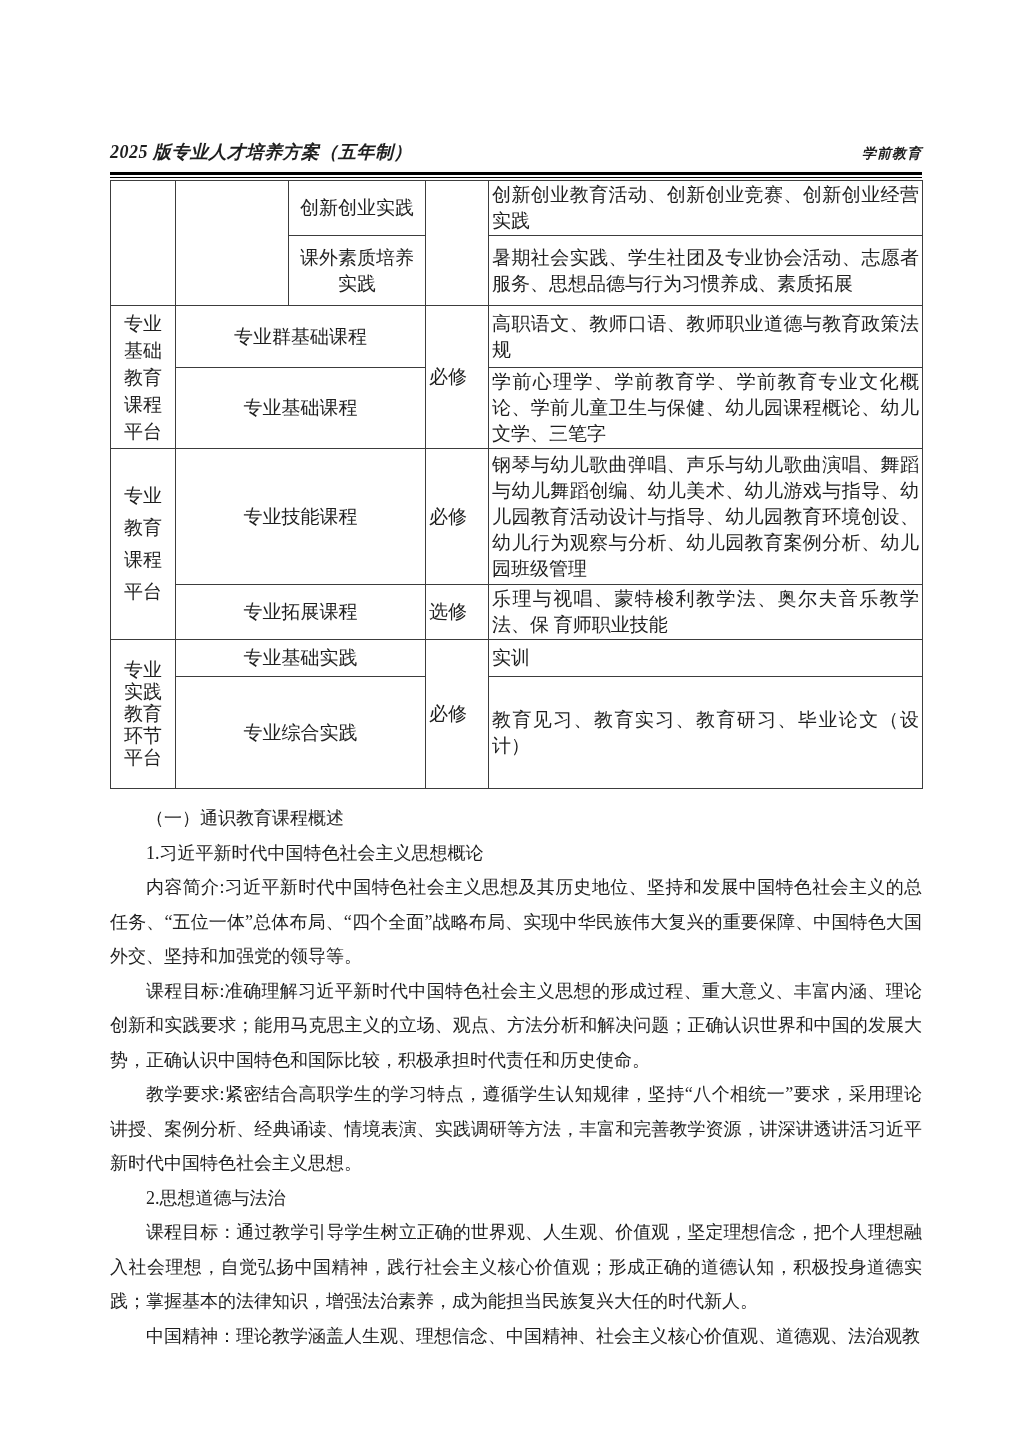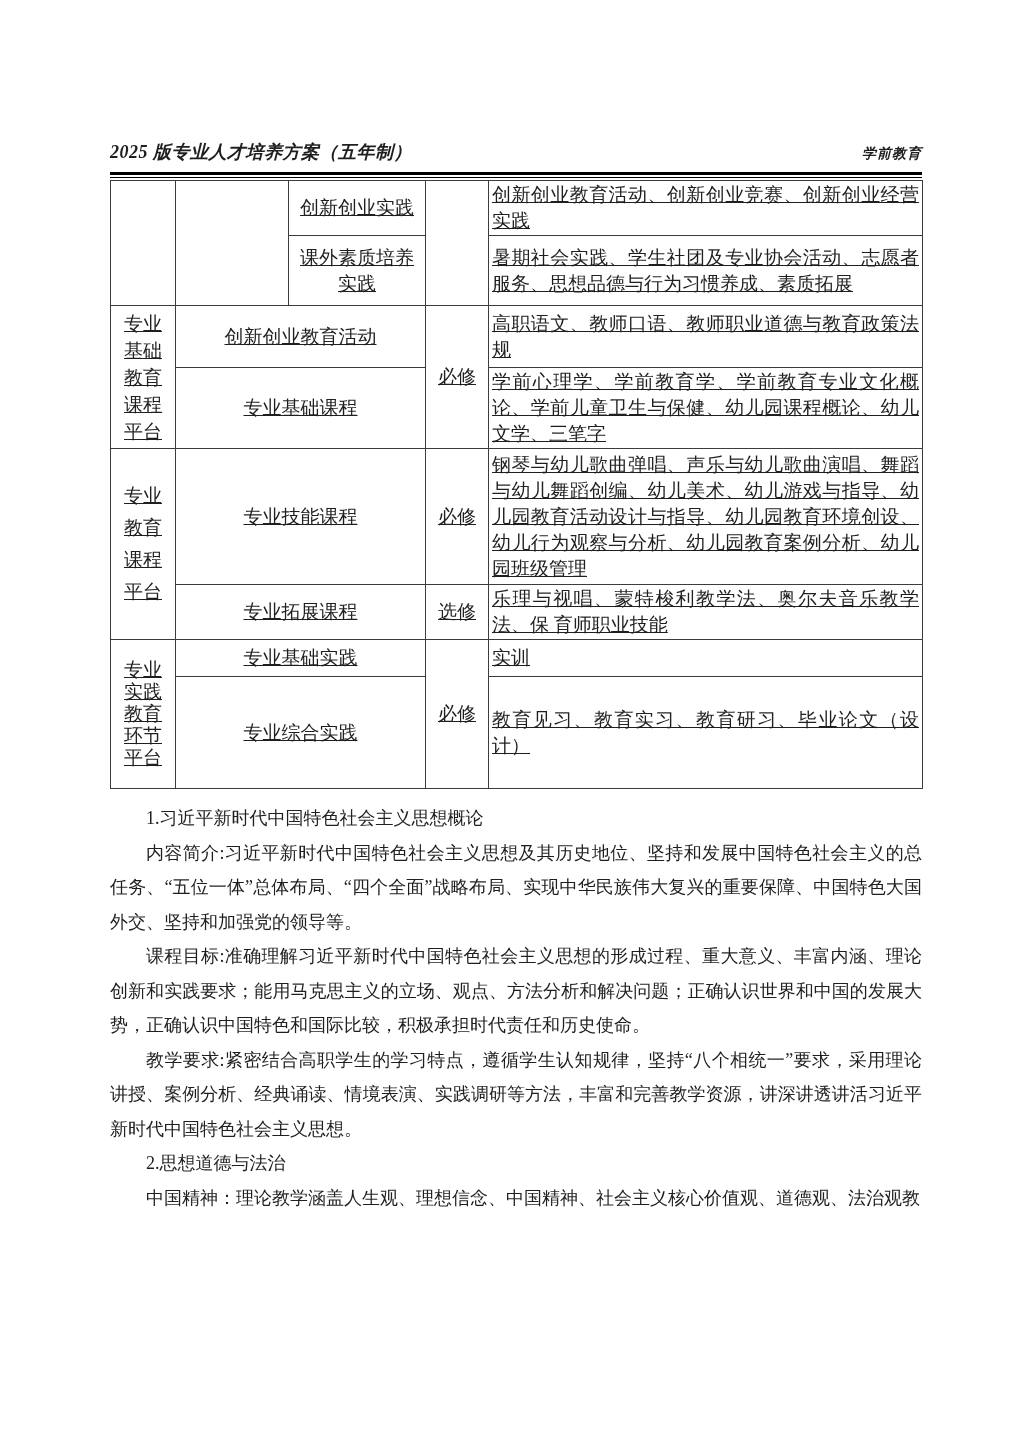--- a/index.html
+++ b/index.html
@@ -24,31 +24,31 @@
   .double-rule{
     margin:7px 102px 0 110px;
     height:2px;
     border-top:3px solid #000;
     border-bottom:1px solid #000;
   }
 
   
   table.curriculum{
     border-collapse:collapse;table-layout:fixed;
-    width:812px;margin:2px 0 12px 110px;text-decoration:underline;
+    width:812px;margin:2px 0 12px 110px;
   }
   table.curriculum td{
     border:1px solid #3c3c3c;
     vertical-align:middle;
     font-size:19px;
     padding:1px 3px;
     overflow:hidden;
   }
   td.type{text-align:center;}
-  td.mode{text-align:center;}
+  td.mode{text-align:left;}
   td.platform{
     text-align:center;white-space:pre-line;padding:0;
   }
   td.platform.p1{line-height:27px;}
   td.platform.p2{line-height:32px;}
   td.platform.p3{line-height:22px;}
   td.courses{
     text-align:justify;text-justify:inter-character;
     font-size:18.5px;line-height:26px;padding:2px 5px;
   }
@@ -94,21 +94,21 @@
         <td class="type">课外素质培养实践</td>
         <td class="courses">暑期社会实践、学生社团及专业协会活动、志愿者服务、思想品德与行为习惯养成、素质拓展</td>
       </tr>
 
       <tr class="r3">
         <td rowspan="2" class="platform p1">专业
 基础
 教育
 课程
 平台</td>
-        <td colspan="2" class="type">创新创业教育活动</td>
+        <td colspan="2" class="type">专业群基础课程</td>
         <td rowspan="2" class="mode">必修</td>
         <td class="courses">高职语文、教师口语、教师职业道德与教育政策法规</td>
       </tr>
       <tr class="r4">
         <td colspan="2" class="type">专业基础课程</td>
         <td class="courses">学前心理学、学前教育学、学前教育专业文化概论、学前儿童卫生与保健、幼儿园课程概论、幼儿文学、三笔字</td>
       </tr>
 
       <tr class="r5">
         <td rowspan="2" class="platform p2">专业
@@ -136,21 +136,23 @@
         <td class="courses">实训</td>
       </tr>
       <tr class="r8">
         <td colspan="2" class="type">专业综合实践</td>
         <td class="courses">教育见习、教育实习、教育研习、毕业论文（设计）</td>
       </tr>
     </tbody>
   </table>
 
   <div class="content">
+    <p>（一）通识教育课程概述</p>
     <p>1.习近平新时代中国特色社会主义思想概论</p>
     <p>内容简介:习近平新时代中国特色社会主义思想及其历史地位、坚持和发展中国特色社会主义的总任务、“五位一体”总体布局、“四个全面”战略布局、实现中华民族伟大复兴的重要保障、中国特色大国外交、坚持和加强党的领导等。</p>
     <p>课程目标:准确理解习近平新时代中国特色社会主义思想的形成过程、重大意义、丰富内涵、理论创新和实践要求；能用马克思主义的立场、观点、方法分析和解决问题；正确认识世界和中国的发展大势，正确认识中国特色和国际比较，积极承担时代责任和历史使命。</p>
     <p>教学要求:紧密结合高职学生的学习特点，遵循学生认知规律，坚持“八个相统一”要求，采用理论讲授、案例分析、经典诵读、情境表演、实践调研等方法，丰富和完善教学资源，讲深讲透讲活习近平新时代中国特色社会主义思想。</p>
     <p>2.思想道德与法治</p>
+    <p>课程目标：通过教学引导学生树立正确的世界观、人生观、价值观，坚定理想信念，把个人理想融入社会理想，自觉弘扬中国精神，践行社会主义核心价值观；形成正确的道德认知，积极投身道德实践；掌握基本的法律知识，增强法治素养，成为能担当民族复兴大任的时代新人。</p>
     <p>中国精神：理论教学涵盖人生观、理想信念、中国精神、社会主义核心价值观、道德观、法治观教</p>
   </div>
 
 </div>
 
 </body></html>

